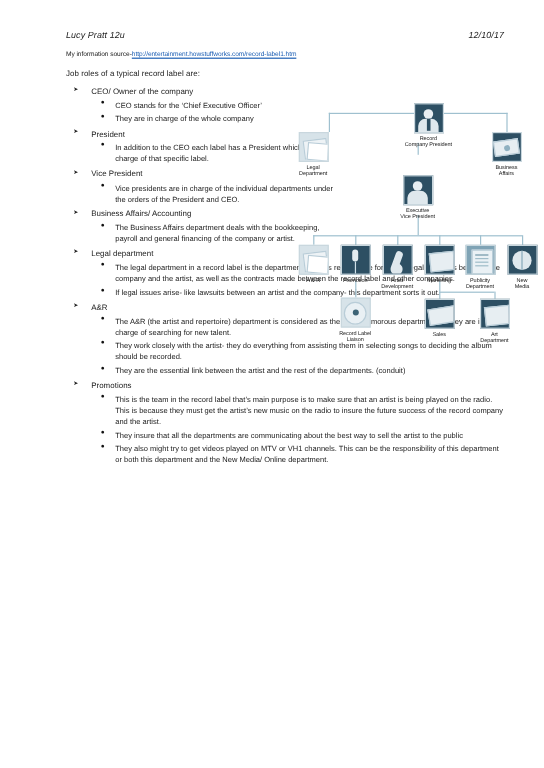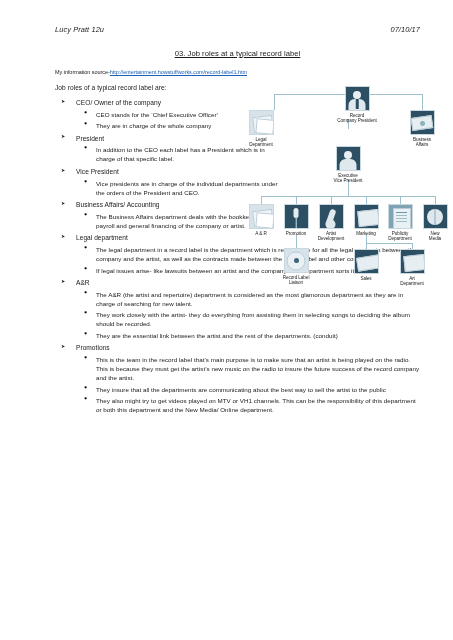--- a/index.html
+++ b/index.html
@@ -66,26 +66,23 @@
   .photo{position:absolute;left:3px;top:5px;width:19px;height:14px;background:#e7eef2;border:1px solid #b9cdd8;transform:rotate(-6deg);}
   .tag{position:absolute;left:2px;top:6px;width:21px;height:12px;background:#e7eef2;border:1px solid #b9cdd8;transform:rotate(-9deg);}
 </style>
 </head>
 <body>
 
 <div class="page">
 
   <div class="hdr">
     <div class="name">Lucy Pratt 12u</div>
-    <div class="date">07/10/17</div>
+    <div class="date">12/10/17</div>
   </div>
 
-  <div class="title-row">
-    <span class="title">03. Job roles at a typical record label</span>
-  </div>
 
   <div class="source">
     <span>My information source-</span><a class="lnk" href="#">http://entertainment.howstuffworks.com/record-label1.htm</a>
   </div>
 
   <div class="intro">Job roles of a typical record label are:</div>
 
   <div class="list" id="body-list">
       <div class="l1"><span class="mk" style="font-size: 5px;">➤</span><span>CEO/ Owner of the company</span></div>
       <div class="l2 narrow">

